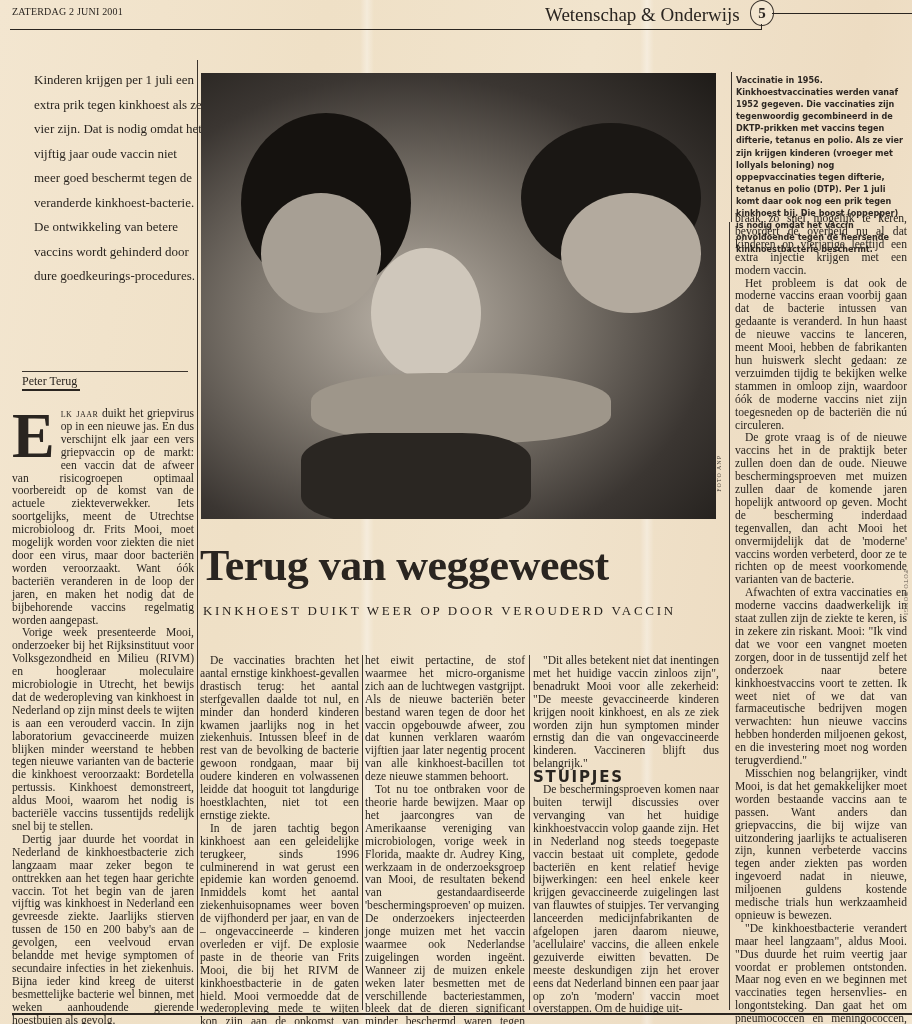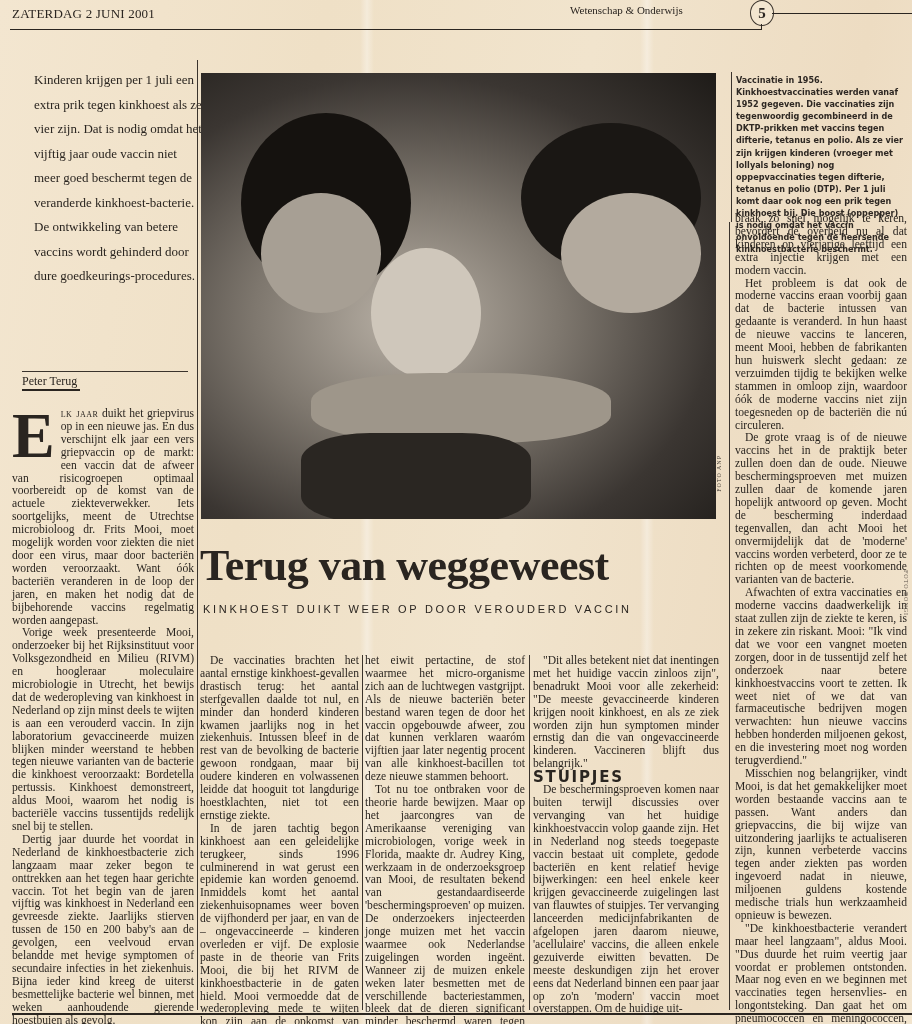--- a/index.html
+++ b/index.html
@@ -1,22 +1,22 @@
 <!DOCTYPE html>
 <html><head>
 <meta charset="utf-8">
 <style>
   html,body{margin:0;padding:0;}
   body{width:912px;height:1024px;overflow:hidden;background:#efe2cc;position:relative;
        font-family:"Liberation Serif","DejaVu Serif",serif;color:#2a2520;}
   .paper{position:absolute;inset:0;background:linear-gradient(100deg,#f3e6d0 0%,#efe0c6 30%,#f1e4cd 55%,#eddcc2 80%,#f2e5cf 100%);}
   .fold{position:absolute;top:0;bottom:0;width:14px;background:linear-gradient(90deg,rgba(255,255,255,0) 0%,rgba(255,255,255,.35) 50%,rgba(255,255,255,0) 100%);}
   
-  .hdr-date{position:absolute;left:12px;top:6px;font-size:13px;letter-spacing:.2px;text-align:right;}
-  .hdr-section{position:absolute;left:570px;top:4px;font-size:11px;}
+  .hdr-date{position:absolute;left:12px;top:6px;font-size:10px;letter-spacing:.2px;text-align:right;}
+  .hdr-section{position:absolute;left:545px;top:4px;font-size:19px;}
   .hdr-page{position:absolute;left:750px;top:0;width:22px;height:24px;border:1.5px solid #3a332c;border-radius:50%;
             font-size:15px;font-weight:bold;text-align:center;line-height:24px;background:#f3e6d0;}
   .hdr-rule{position:absolute;left:10px;top:29px;width:752px;height:0;border-top:1.5px solid #2a2520;}
   .hdr-rule2{position:absolute;left:772px;top:13px;width:140px;border-top:1px solid #2a2520;}
   .hdr-tick{position:absolute;left:761px;top:24px;height:6px;border-left:1.5px solid #2a2520;}
   
   .intro{position:absolute;left:22px;top:68px;width:170px;font-size:13px;line-height:24.5px;margin-left:12px;}
   .byline-rule{position:absolute;left:22px;top:371px;width:166px;border-top:1px solid #3a332c;}
   .byline{position:absolute;left:22px;top:374px;font-size:12px;}
   .byline-under{position:absolute;left:22px;top:389px;width:58px;border-top:2px solid #2a2520;}
@@ -31,21 +31,21 @@
   .photo{position:absolute;left:201px;top:73px;width:515px;height:446px;
          background:radial-gradient(ellipse at 40% 55%,#b9b1a6 0%,#7e776e 35%,#3b3632 70%,#1e1b18 100%);overflow:hidden;}
   .ph-shape{position:absolute;border-radius:50%;}
   .photo-credit{position:absolute;left:716px;top:455px;font-size:6px;letter-spacing:1px;writing-mode:vertical-rl;transform:rotate(180deg);color:#3a332c;}
   
   .caption{position:absolute;left:736px;top:74px;width:168px;font-family:"DejaVu Sans","Liberation Sans",sans-serif;
            font-weight:bold;font-size:8.1px;line-height:12.1px;color:#2e2823;}
   .cap-rule{position:absolute;left:731px;top:72px;height:150px;border-left:1px solid #3a332c;}
   
   .headline{position:absolute;left:200px;top:540px;font-size:44px;font-weight:bold;letter-spacing:-.5px;}
-  .subhead{position:absolute;left:203px;top:603px;font-family:Liberation Sans, sans-serif;font-size:11px;letter-spacing:2.7px;}
+  .subhead{position:absolute;left:203px;top:603px;font-family:Liberation Serif, serif;font-size:13px;letter-spacing:2.7px;}
   .sec-head{font-family:"DejaVu Sans","Liberation Sans",sans-serif;font-weight:bold;font-size:15px;letter-spacing:1.8px;margin:12px 0 1px 0;text-indent:0 !important;}
   .col2{left:200px;top:655px;width:159px;}
   .col3{left:365px;top:655px;width:160px;}
   .col4{left:533px;top:655px;width:186px;}
   .col5{left:735px;top:213px;width:172px;}
   .bottom-rule{position:absolute;left:12px;top:1013px;width:900px;border-top:2px solid #2a2520;}
   .edge-text{position:absolute;font-size:6px;letter-spacing:1px;color:#5a5048;writing-mode:vertical-rl;}
 </style>
 </head>
 <body>

